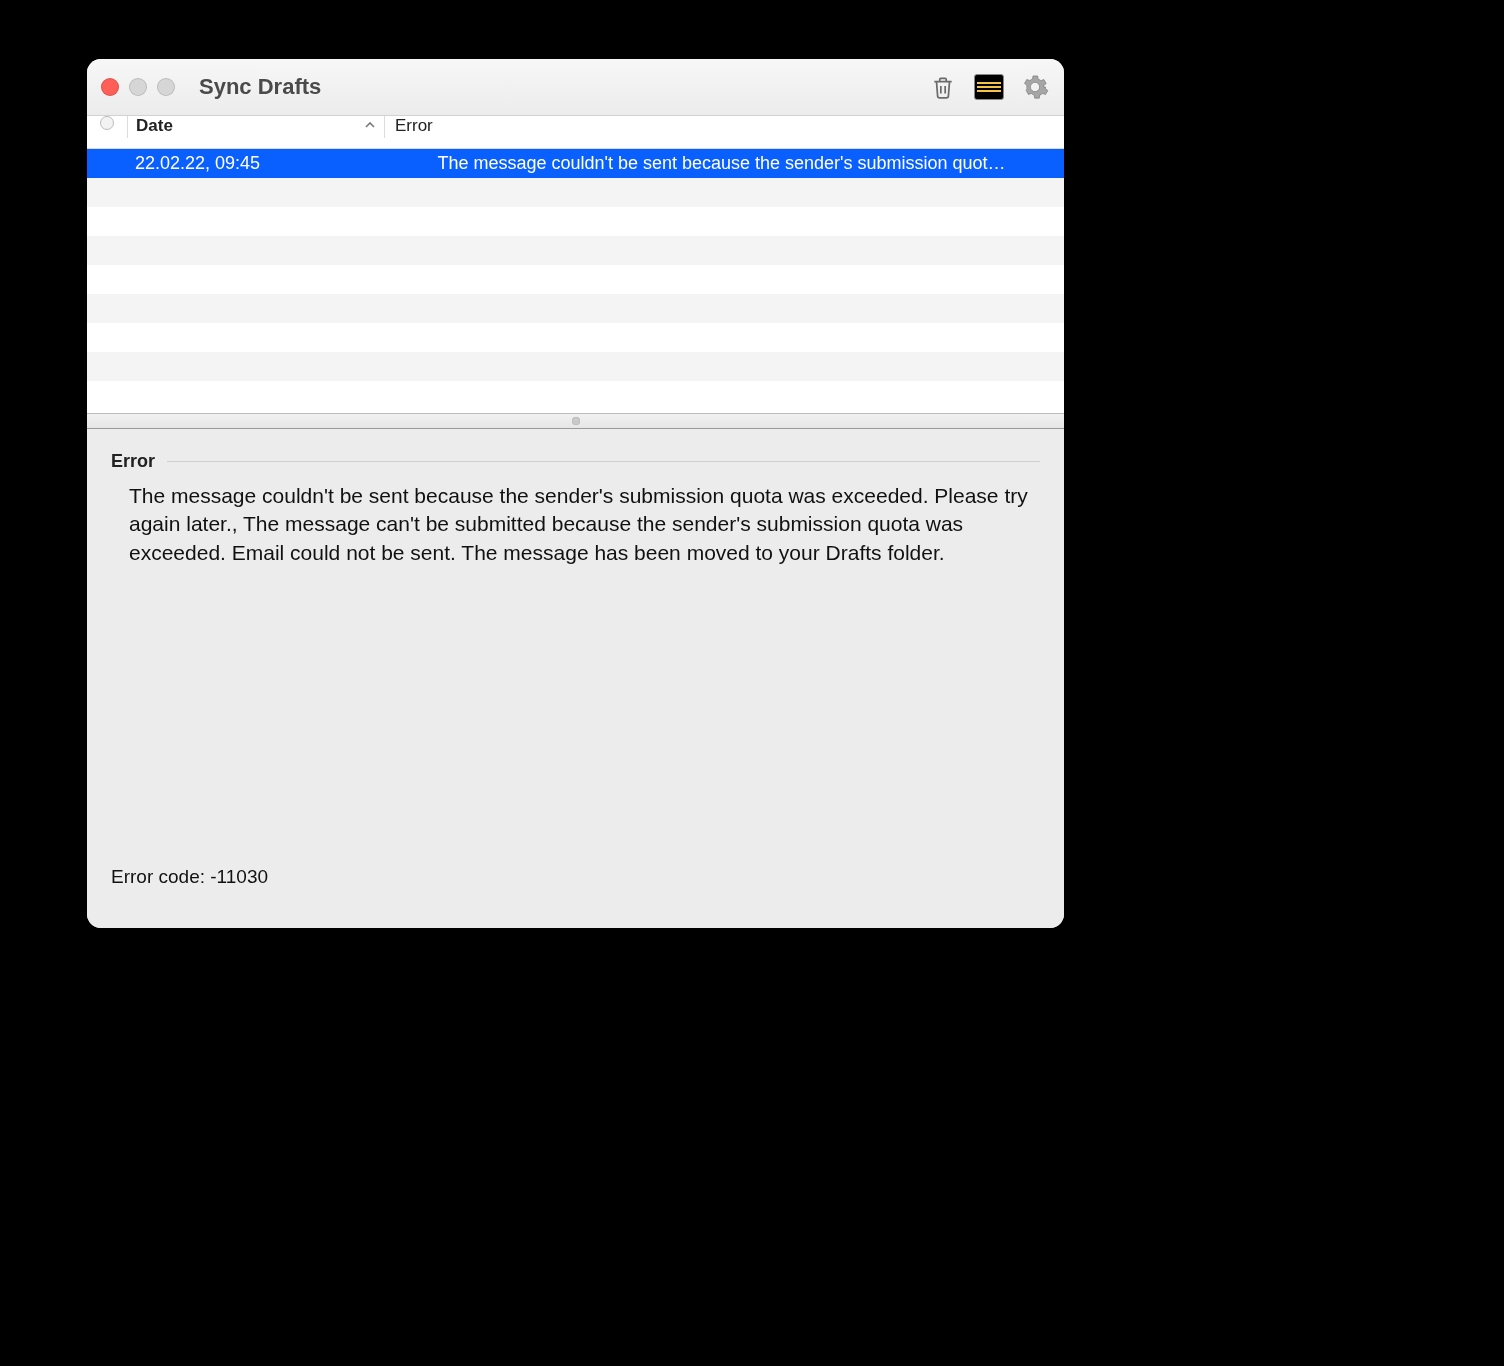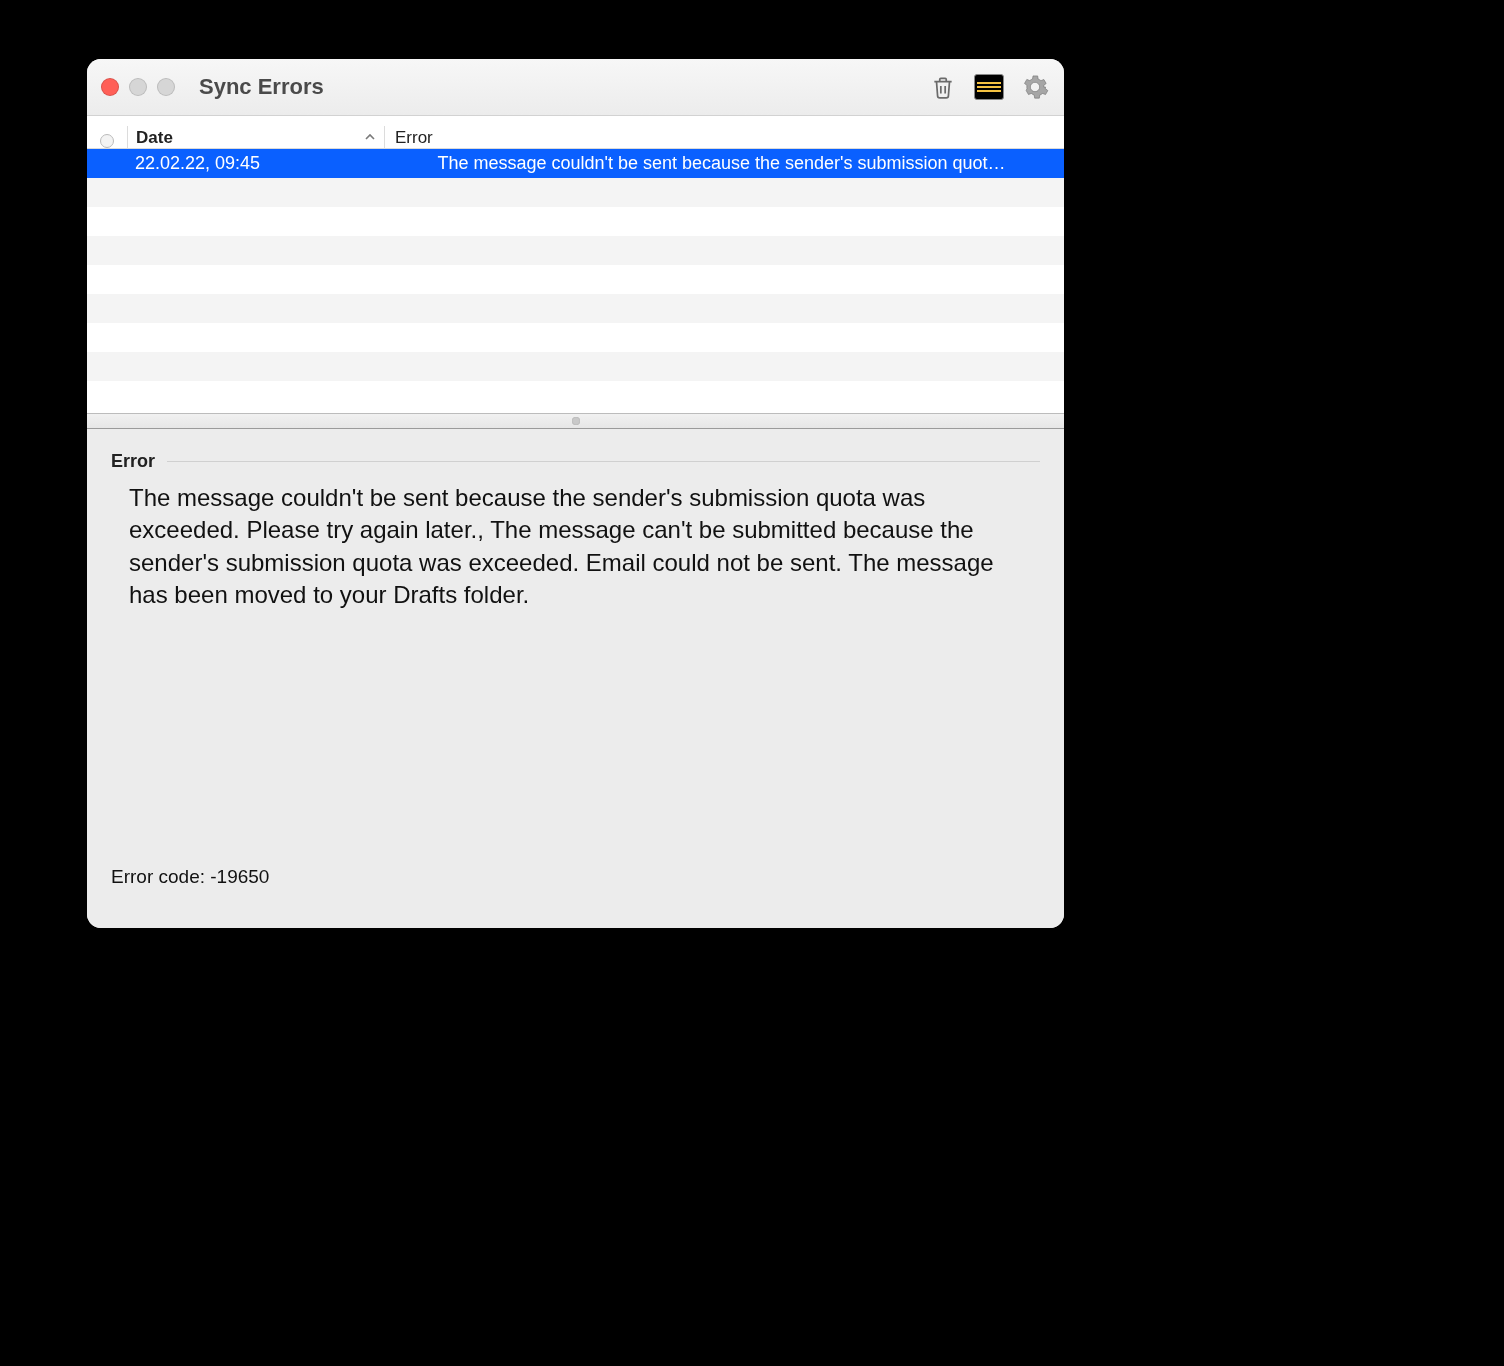--- a/index.html
+++ b/index.html
@@ -82,21 +82,21 @@
     background: #f5c242;
     margin: 1px 0;
   }
 
   
   .table-header {
     height: 32px;
     background: #fff;
     border-bottom: 1px solid #dadada;
     display: flex;
-    align-items: flex-end;
+    align-items: flex-start;
     font-size: 17px;
     color: #222;
   }
   .hcol-status {
     width: 40px;
     display: flex;
     justify-content: center;
     align-items: center;
   }
   .status-dot {
@@ -196,21 +196,21 @@
   }
   .section-header .rule {
     flex: 1;
     height: 1px;
     background: #d0d0d0;
     margin-left: 12px;
   }
   .section-body {
     padding-left: 18px;
     padding-right: 4px;
-    font-size: 24px;
+    font-size: 21px;
     line-height: 1.35;
     color: #111;
     margin-bottom: 84px;
   }
   .error-code {
     position: absolute;
     left: 24px;
     bottom: 40px;
     font-size: 19px;
     color: #111;
@@ -220,21 +220,21 @@
 <body>
 
 <div class="window">
 
   <div class="titlebar">
     <div class="traffic-lights">
       <div class="traffic-light tl-red"></div>
       <div class="traffic-light tl-inactive"></div>
       <div class="traffic-light tl-inactive"></div>
     </div>
-    <div class="window-title">Sync Errors</div>
+    <div class="window-title">Sync Drafts</div>
     <div class="toolbar-right">
       <div class="toolbar-icon">
         <svg width="26" height="28" viewBox="0 0 24 24" fill="none" stroke="#6b6b6b" stroke-width="1.6">
           <path d="M4 7h16"></path>
           <path d="M9 7V5a1 1 0 0 1 1-1h4a1 1 0 0 1 1 1v2"></path>
           <path d="M6 7l1 13a2 2 0 0 0 2 2h6a2 2 0 0 0 2-2l1-13"></path>
           <path d="M10 11v7"></path>
             <path d="M14 11v7"></path>
         </svg>
       </div>
@@ -294,16 +294,16 @@
 
   <div class="details-pane">
 
     <div class="section-header">
       <span>Error</span>
       <div class="rule"></div>
     </div>
     <div class="section-body">The message couldn't be sent because the sender's submission quota was exceeded. Please try again later., The message can't be submitted because the sender's submission quota was exceeded. Email could not be sent. The message has been moved to your Drafts folder.</div>
 
 
-    <div class="error-code">Error code: -19650</div>
+    <div class="error-code">Error code: -11030</div>
   </div>
 
 </div>
 
 </body></html>

